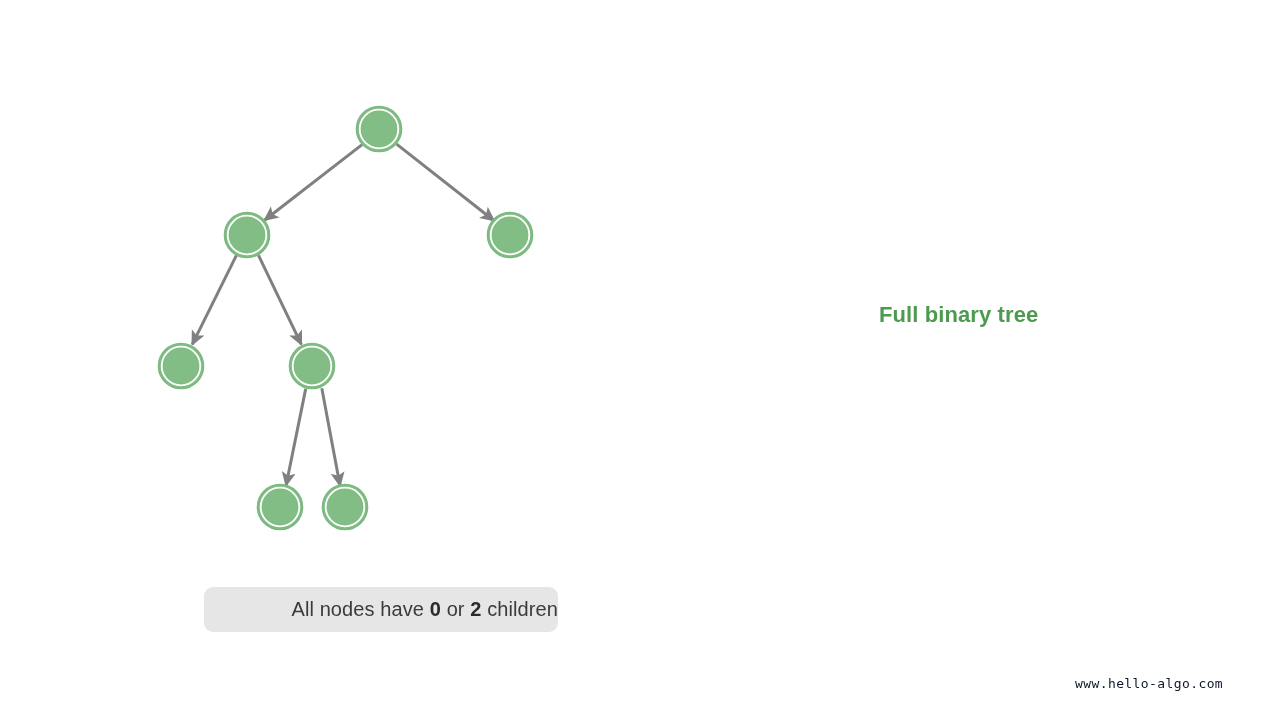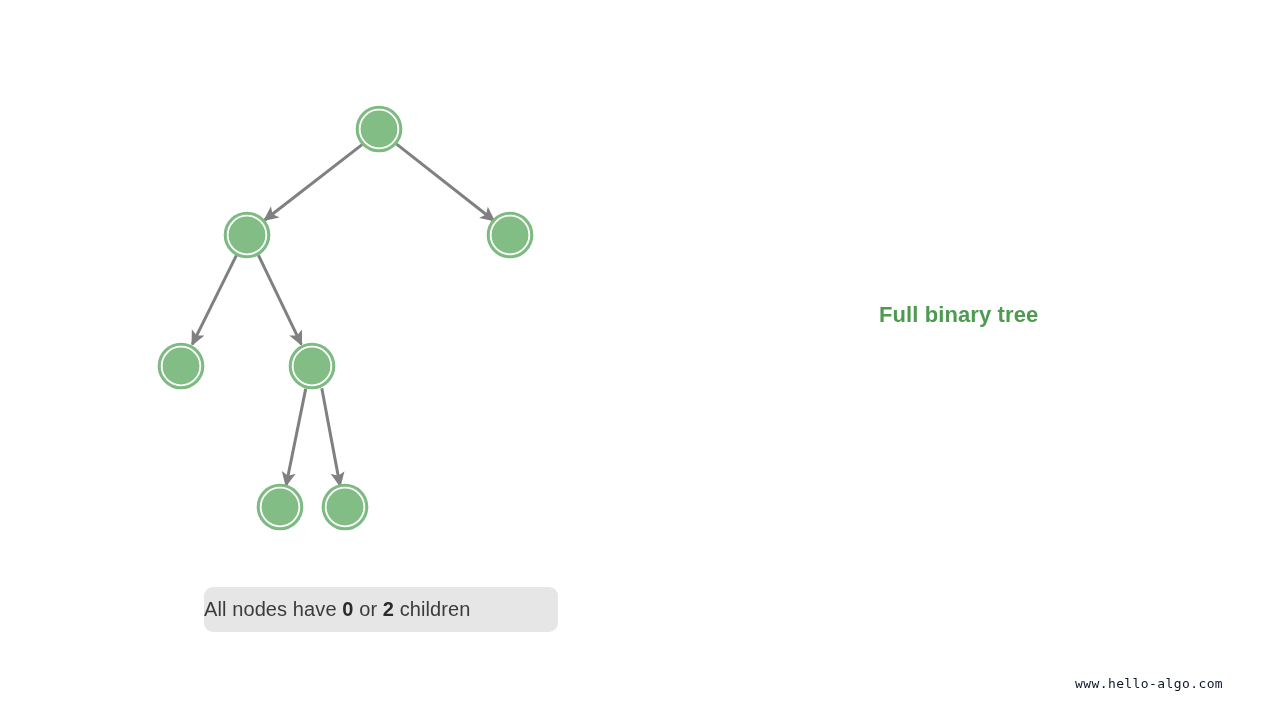--- a/index.html
+++ b/index.html
@@ -48,21 +48,21 @@
   .caption-box {
     position: absolute;
     left: 204px;
     top: 587px;
     width: 354px;
     height: 45px;
     background: #e6e6e6;
     border-radius: 9px;
     display: flex;
     align-items: center;
-    justify-content: flex-start;
+    justify-content: flex-end;
     box-sizing: border-box;
   }
   .caption-text {
     font-size: 20px;
     color: #3b3b3b;
     white-space: nowrap;
     letter-spacing: 0.1px;
   }
   .caption-text b {
     font-weight: bold;

